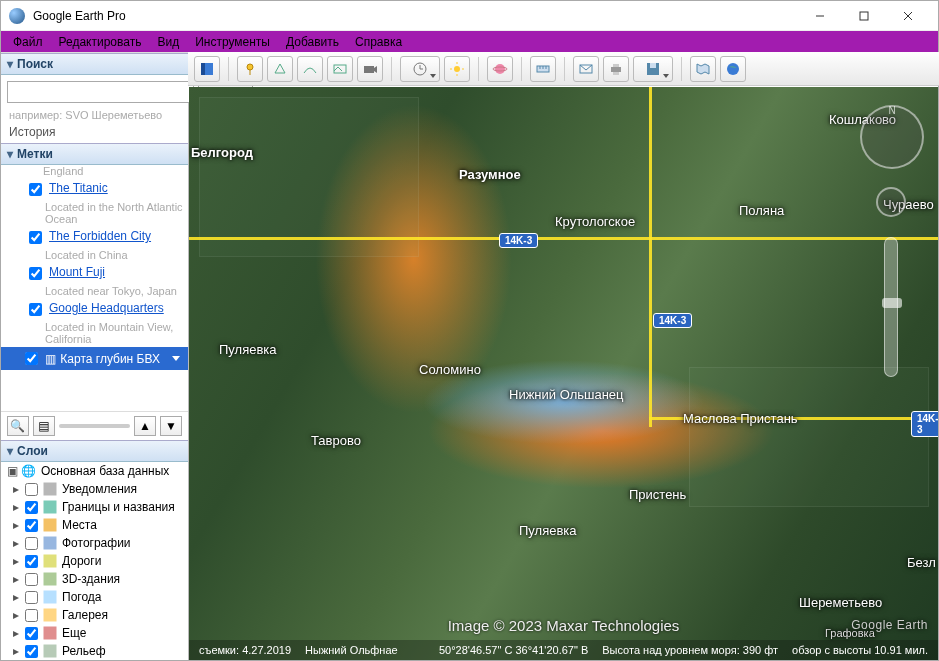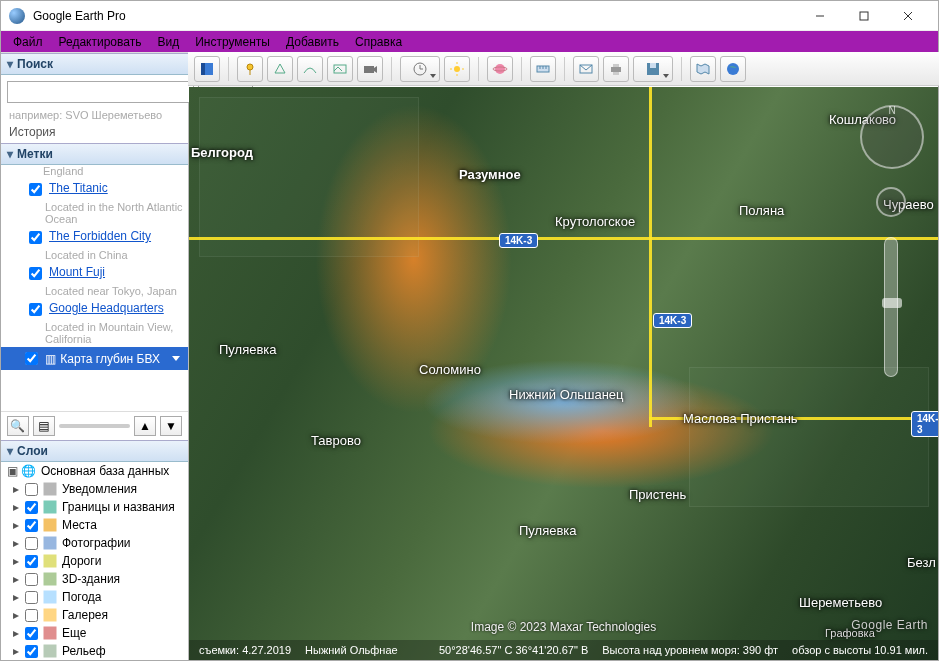--- a/index.html
+++ b/index.html
@@ -47,21 +47,21 @@
     radial-gradient(ellipse 200px 60px at 50% 55%, rgba(120,180,230,.9), transparent 70%),
     radial-gradient(ellipse 240px 80px at 55% 60%, rgba(255,120,30,.9), transparent 72%),
     radial-gradient(ellipse 140px 220px at 30% 30%, rgba(255,140,40,.8), transparent 70%),
     linear-gradient(120deg, #3b5a34 0%, #2f4d2c 25%, #4a6a3d 45%, #5a7b4c 55%, #2e4a2a 80%, #1f3a22 100%);
   }
   .road-h { position:absolute; left:0; right:0; height:3px; background: rgba(255,230,40,.9); }
   .road-v { position:absolute; top:0; bottom:0; width:3px; background: rgba(255,230,40,.9); }
   .shield { position:absolute; background:#2a64c0; color:#fff; font-size:10px; padding:1px 5px; border-radius:3px; border:1px solid #fff; font-weight:bold;}
   .map-label { position:absolute; color:#fff; font-size:13px; text-shadow:0 0 3px #000, 0 0 6px #000; white-space:nowrap; }
   .map-label.sm { font-size:11px; color:#ddd; }
-  .attrib { position:absolute; bottom:26px; left:50%; transform:translateX(-50%); color:#eee; font-size:12px; text-shadow:0 0 3px #000;text-align:right; }
+  .attrib { position:absolute; bottom:26px; left:50%; transform:translateX(-50%); color:#eee; font-size:15px; text-shadow:0 0 3px #000;text-align:right; }
   .ge-logo { position:absolute; bottom:28px; right:10px; color:#ccc; font-size:12px; text-shadow:0 0 4px #000; letter-spacing:.5px;}
   .status { position:absolute; bottom:0; left:0; right:0; height:20px; background:rgba(20,30,20,.4); color:#fff; font-size:11px; display:flex; align-items:center; gap:14px; padding:0 10px;}
   .compass { position:absolute; top:18px; right:14px; width:64px; height:64px; border:2px solid rgba(255,255,255,.5); border-radius:50%; background:rgba(80,80,80,.25);}
   .compass .n { position:absolute; top:-2px; left:50%; transform:translateX(-50%); color:rgba(255,255,255,.7); font-size:10px;}
   .pan { position:absolute; top:100px; right:32px; width:30px; height:30px; border:2px solid rgba(255,255,255,.5); border-radius:50%; background:rgba(80,80,80,.25);}
   .zoom { position:absolute; top:150px; right:40px; width:14px; height:140px; background:rgba(255,255,255,.3); border:1px solid rgba(255,255,255,.5); border-radius:7px;}
   .zoom .handle{ position:absolute; left:-3px; width:20px; height:10px; top:60px; background:rgba(255,255,255,.6); border-radius:3px;}
   .zone { position:absolute; border:1px solid rgba(255,255,255,.07); background:rgba(120,150,110,.08); }
   svg.ticon { width:16px; height:16px; }
 </style>

